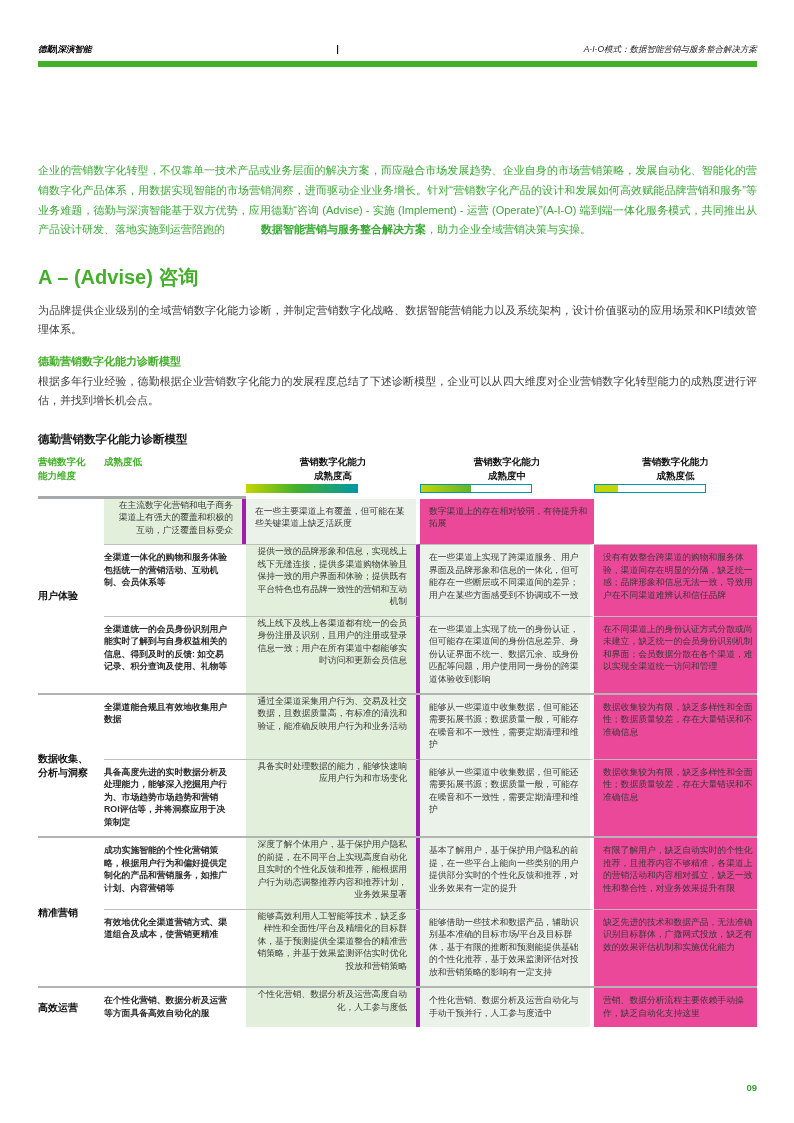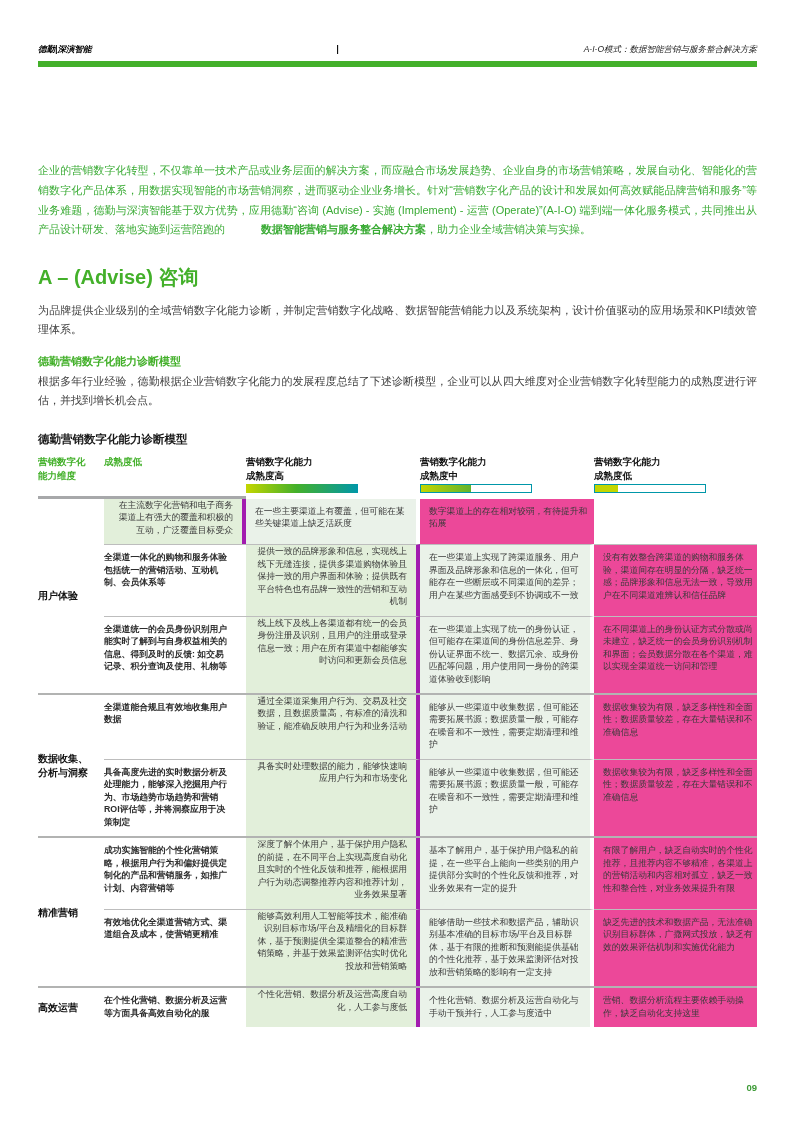--- a/index.html
+++ b/index.html
@@ -25,21 +25,21 @@
   .model-label{margin-top:14px;font-size:11px;font-weight:bold;color:#43b02a;}
   .model-para{margin-top:3px;}
 
   .table-title{margin-top:22px;font-size:11.5px;font-weight:bold;color:#1a1a1a;}
 
   
   .tbl{margin-top:8px;font-size:8.8px;}
   .thead{display:grid;grid-template-columns:66px 142px 174px 174px 1fr;}
   .th{display:flex;flex-direction:column;padding-bottom:6px;}
   .th .g{color:#43b02a;font-weight:bold;font-size:9.5px;line-height:1.5;}
-  .th .k{color:#111;font-weight:bold;font-size:9.5px;line-height:1.5;}
+  .th .k{color:#111;font-weight:bold;font-size:9.5px;line-height:1.5;text-align:center;}
   .th.c1,.th.c2{border-bottom:3px solid #a7a8aa;}
   .bar{margin-top:auto;width:112px;height:9px;}
   .bar-high{background:linear-gradient(90deg,#c4d600 0%,#43b02a 45%,#0097a9 100%);}
   .bar-frame{box-sizing:border-box;border:1px solid #0097a9;background:#fff;}
   .bar-fill{height:100%;}
   .fill-mid{width:45%;background:linear-gradient(90deg,#c4d600,#62b32e);}
   .fill-low{width:21%;background:#c4d600;}
 
   .group{display:grid;grid-template-columns:66px 1fr;}
   .group + .group{border-top:2px solid #b2b3b2;}
@@ -152,21 +152,21 @@
       <div class="dim">精准营销</div>
       <div class="rows">
         <div class="row">
           <div class="cell scope">成功实施智能的个性化营销策略，根据用户行为和偏好提供定制化的产品和营销服务，如推广计划、内容营销等</div>
           <div class="cell hi">深度了解个体用户，基于保护用户隐私的前提，在不同平台上实现高度自动化且实时的个性化反馈和推荐，能根据用户行为动态调整推荐内容和推荐计划，业务效果显著</div>
           <div class="cell md">基本了解用户，基于保护用户隐私的前提，在一些平台上能向一些类别的用户提供部分实时的个性化反馈和推荐，对业务效果有一定的提升</div>
           <div class="cell lo">有限了解用户，缺乏自动实时的个性化推荐，且推荐内容不够精准，各渠道上的营销活动和内容相对孤立，缺乏一致性和整合性，对业务效果提升有限</div>
         </div>
         <div class="row">
           <div class="cell scope">有效地优化全渠道营销方式、渠道组合及成本，使营销更精准</div>
-          <div class="cell hi">能够高效利用人工智能等技术，能准确识别目标市场/平台及精细化的目标群体，基于预测提供全渠道整合的精准营销策略，并基于效果监测评估实时优化投放和营销策略</div>
+          <div class="cell hi">能够高效利用人工智能等技术，缺乏多样性和全面性/平台及精细化的目标群体，基于预测提供全渠道整合的精准营销策略，并基于效果监测评估实时优化投放和营销策略</div>
           <div class="cell md">能够借助一些技术和数据产品，辅助识别基本准确的目标市场/平台及目标群体，基于有限的推断和预测能提供基础的个性化推荐，基于效果监测评估对投放和营销策略的影响有一定支持</div>
           <div class="cell lo">缺乏先进的技术和数据产品，无法准确识别目标群体，广撒网式投放，缺乏有效的效果评估机制和实施优化能力</div>
         </div>
       </div>
     </div>
 
     <div class="group">
       <div class="dim">高效运营</div>
       <div class="rows">
         <div class="row">

